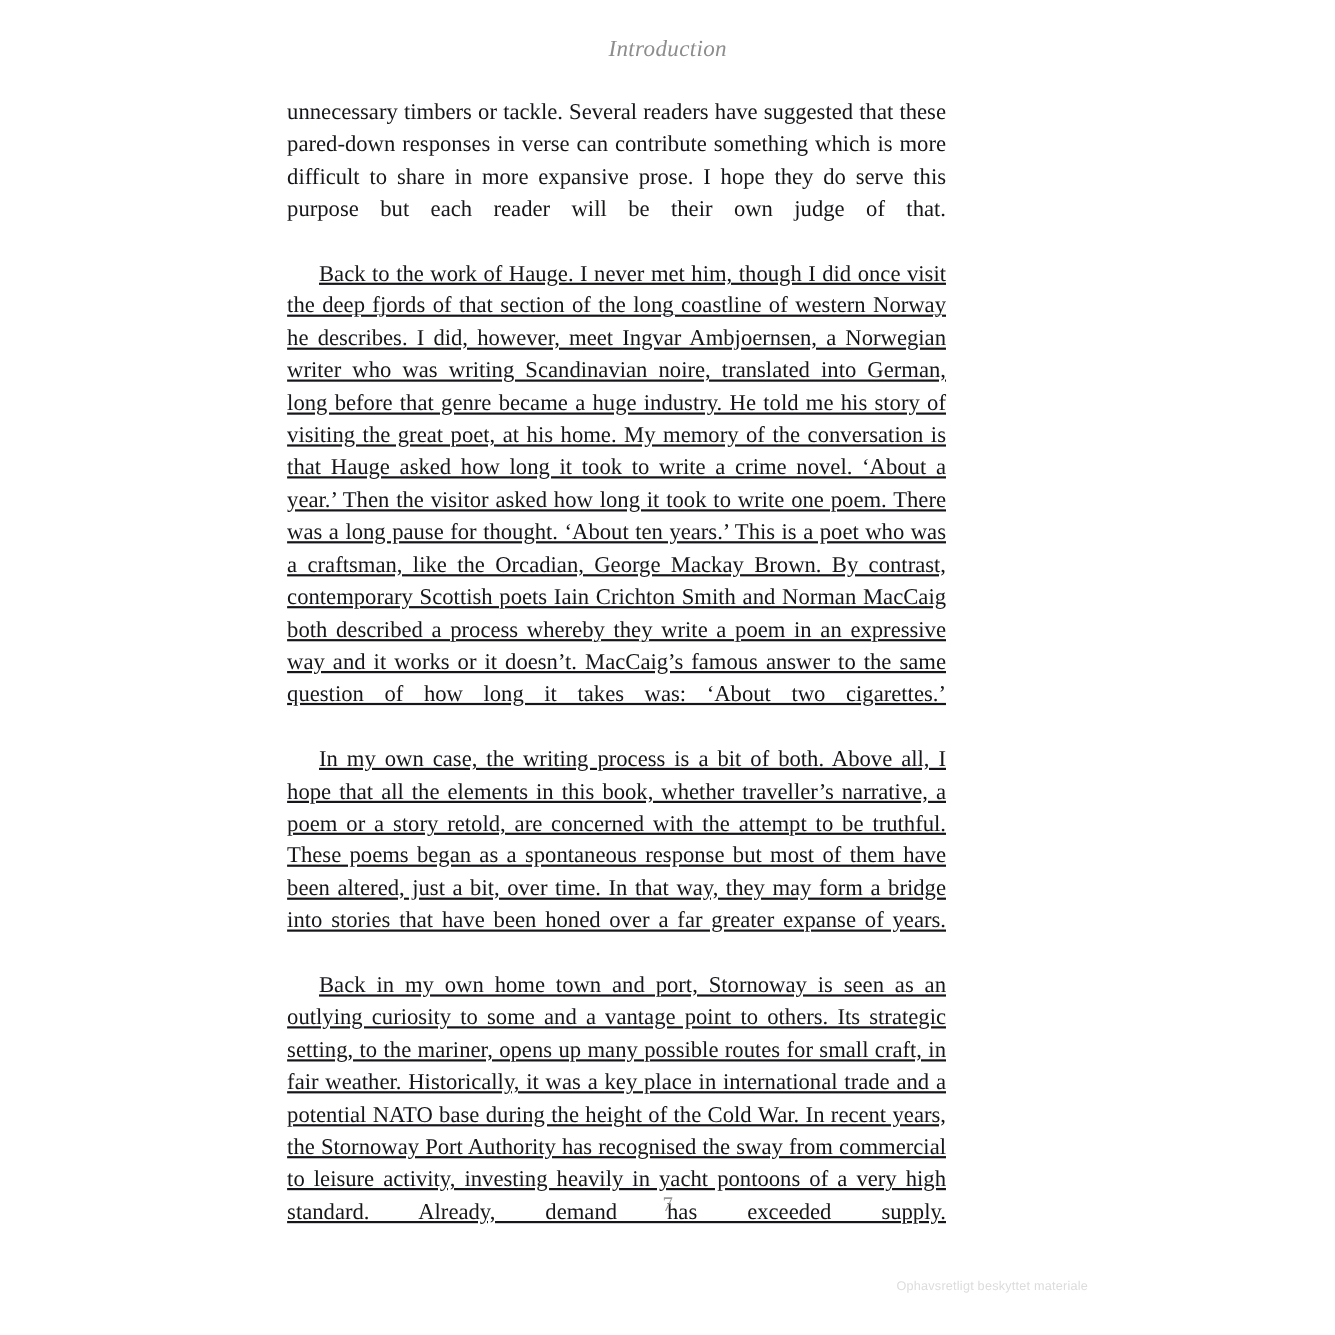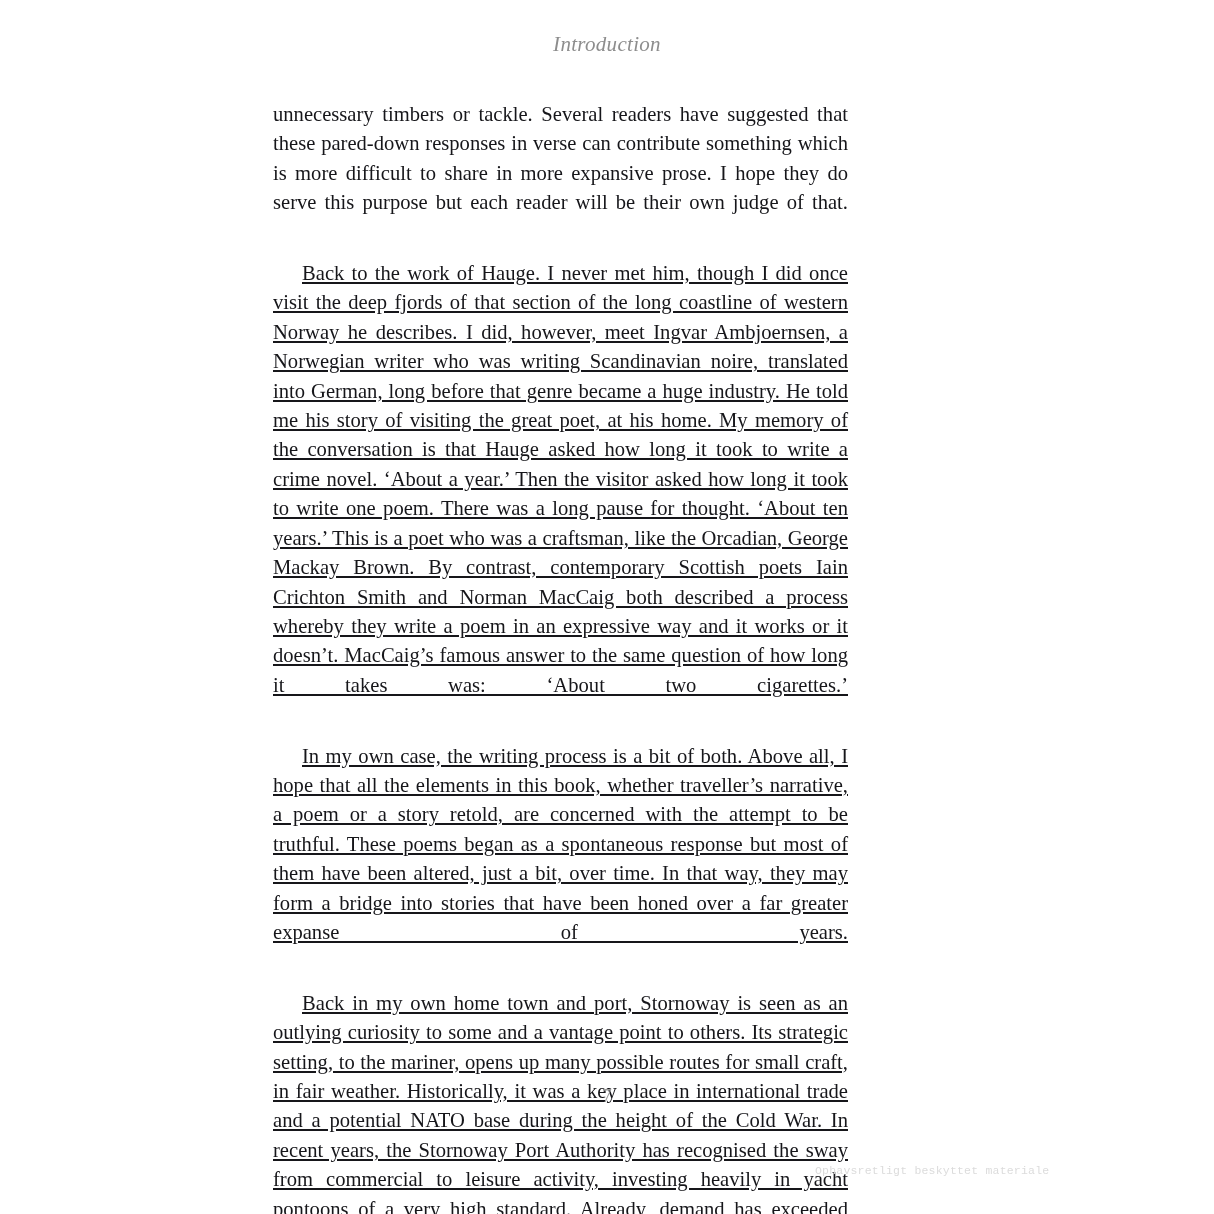--- a/index.html
+++ b/index.html
@@ -37,21 +37,21 @@
     top: 88px;
     width: 599px;
     text-align: justify;
     text-justify: inter-word;
     font-size: 20.6px;
     line-height: 29.4px;
     color: #16161a;
     hyphens: none;
   }
   .textblock p {
-    margin: 12px;
+    margin: 0;
     text-indent: 0;
   }
   .textblock p.indent {
     text-indent: 29px;
     text-decoration: underline;
   }
   .textblock p:last-child {
     text-align: justify;
   }
   
@@ -70,21 +70,21 @@
     text-align: center;
     font-size: 19px;
     color: #9a9a9a;
   }
 
   
   .watermark {
     position: absolute;
     top: 1164px;
     left: 815px;
-    font-family: Liberation Mono, monospace;
+    font-family: Liberation Sans, sans-serif;
     font-size: 11.5px;
     color: #dcdcdc;
     letter-spacing: 0.2px;
     white-space: nowrap;
   }
 </style>
 </head>
 <body>
 
 <div class="page">

